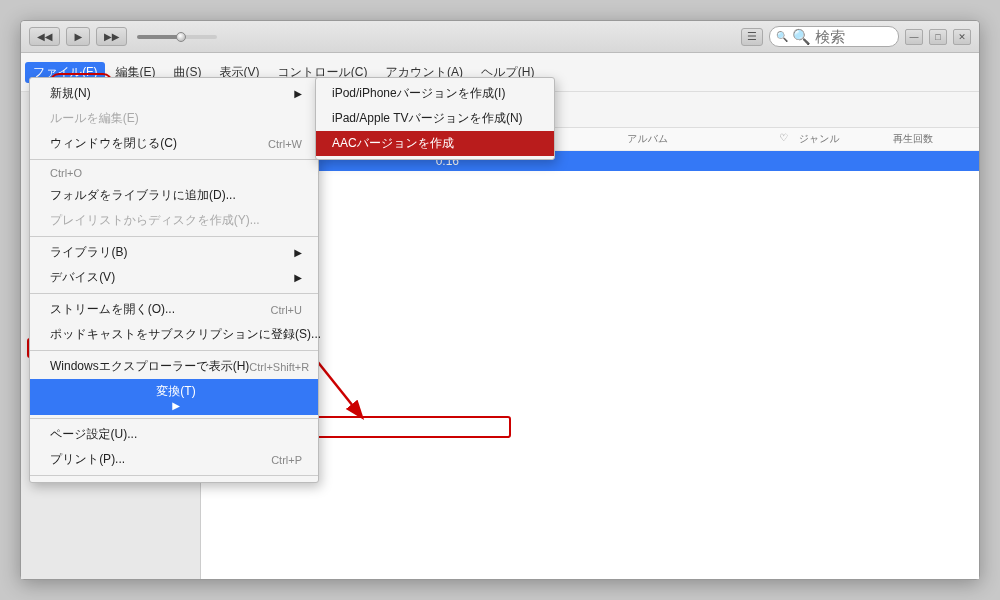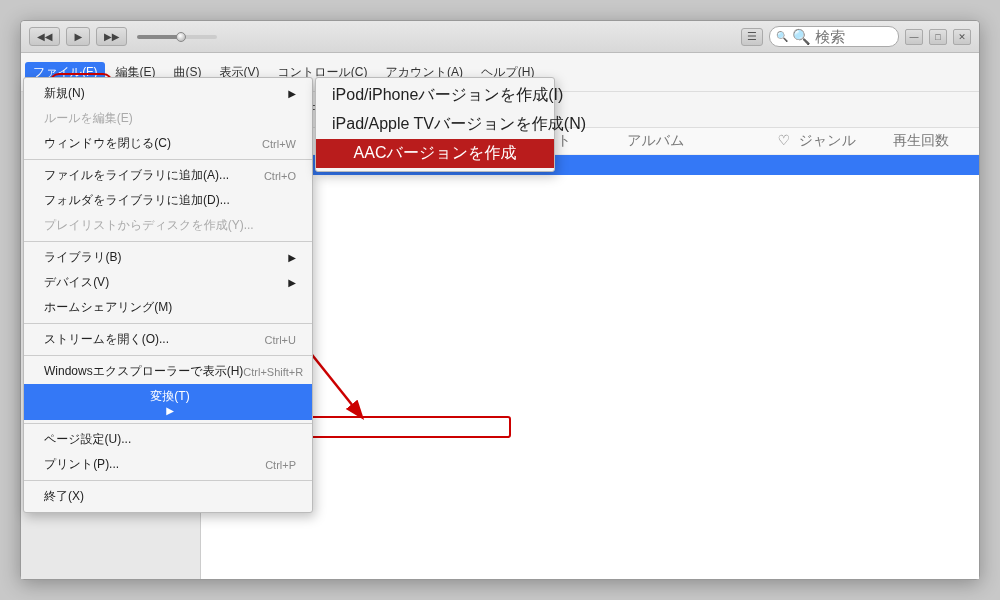--- a/index.html
+++ b/index.html
@@ -179,21 +179,21 @@
       cursor: pointer;
       padding: 4px 0;
     }
     .tab.active { color: #1a1a1a; font-weight: 600; border-bottom: 2px solid #1a1a1a; }
     
     .table-header {
       display: flex;
       padding: 4px 16px;
       border-bottom: 1px solid #eee;
       background: #f9f9f9;
-      font-size: 14px;
+      font-size: 10px;
       color: #777;
     }
     .col-num { width: 30px; }
     .col-title { flex: 2; }
     .col-time { width: 50px; }
     .col-artist { flex: 1.5; }
     .col-album { flex: 1.5; }
     .col-heart { width: 30px; text-align: center; }
     .col-genre { flex: 1; }
     .col-plays { width: 70px; text-align: left; }
@@ -205,21 +205,21 @@
       font-size: 12px;
     }
     .table-row.selected {
       background: #3478f6;
       color: #fff;
     }
     
     .file-menu {
       position: absolute;
       top: 56px;
-      left: 2px;
+      left: 8px;
       width: 290px;
       background: #f5f5f5;
       border: 1px solid #bbb;
       box-shadow: 2px 4px 12px rgba(0,0,0,0.25);
       z-index: 100;
       border-radius: 3px;
       padding: 3px 0;
     }
     .file-menu-item {
       padding: 4px 16px 4px 20px;
@@ -249,24 +249,23 @@
       background: #f5f5f5;
       border: 1px solid #bbb;
       box-shadow: 2px 4px 12px rgba(0,0,0,0.25);
       z-index: 101;
       border-radius: 3px;
       padding: 3px 0;
     }
     .sub-menu-item {
       padding: 4px 16px;
       cursor: pointer;
-      font-size: 16px;
+      font-size: 12px;
       color: #222;
       white-space: nowrap;
-      text-align: center;
     }
     .sub-menu-item.highlighted { background: #b91c1c; color: #fff; }
     
     .annotation-circle {
       position: absolute;
       border: 2.5px solid #cc0000;
       border-radius: 50%;
       pointer-events: none;
     }
     
@@ -373,67 +372,63 @@
     </div>
     <div class="file-menu-item disabled">
       <span>ルールを編集(E)</span>
     </div>
     <div class="file-menu-item">
       <span>ウィンドウを閉じる(C)</span>
       <span class="menu-shortcut">Ctrl+W</span>
     </div>
     <div class="menu-separator"></div>
     <div class="file-menu-item">
-      <span>ファイルをライブラリに追加(A)...</span>
       <span class="menu-shortcut">Ctrl+O</span>
     </div>
     <div class="file-menu-item">
       <span>フォルダをライブラリに追加(D)...</span>
     </div>
     <div class="file-menu-item disabled">
       <span>プレイリストからディスクを作成(Y)...</span>
     </div>
     <div class="menu-separator"></div>
     <div class="file-menu-item">
       <span>ライブラリ(B)</span>
       <span class="menu-arrow">▶</span>
     </div>
     <div class="file-menu-item">
       <span>デバイス(V)</span>
       <span class="menu-arrow">▶</span>
     </div>
-    <div class="file-menu-item">
-      <span>ホームシェアリング(M)</span>
-    </div>
     <div class="menu-separator"></div>
     <div class="file-menu-item">
       <span>ストリームを開く(O)...</span>
       <span class="menu-shortcut">Ctrl+U</span>
+    </div>
+    <div class="file-menu-item">
+      <span>ポッドキャストをサブスクリプションに登録(S)...</span>
     </div>
     <div class="menu-separator"></div>
     <div class="file-menu-item">
       <span>Windowsエクスプローラーで表示(H)</span>
       <span class="menu-shortcut">Ctrl+Shift+R</span>
     </div>
     <div class="file-menu-item highlighted">
       <span>変換(T)</span>
       <span class="menu-arrow">▶</span>
     </div>
     <div class="menu-separator"></div>
     <div class="file-menu-item">
       <span>ページ設定(U)...</span>
     </div>
     <div class="file-menu-item">
       <span>プリント(P)...</span>
       <span class="menu-shortcut">Ctrl+P</span>
     </div>
     <div class="menu-separator"></div>
-    <div class="file-menu-item">
-      <span>終了(X)</span>
-    </div>
   </div>
 
   <div class="sub-menu">
     <div class="sub-menu-item">iPod/iPhoneバージョンを作成(I)</div>
     <div class="sub-menu-item">iPad/Apple TVバージョンを作成(N)</div>
     <div class="sub-menu-item highlighted">AACバージョンを作成</div>
   </div>
 
   <div class="annotation-circle" style="top: 52px; left: 28px; width: 64px; height: 20px; border-radius: 10px;"></div>
 

